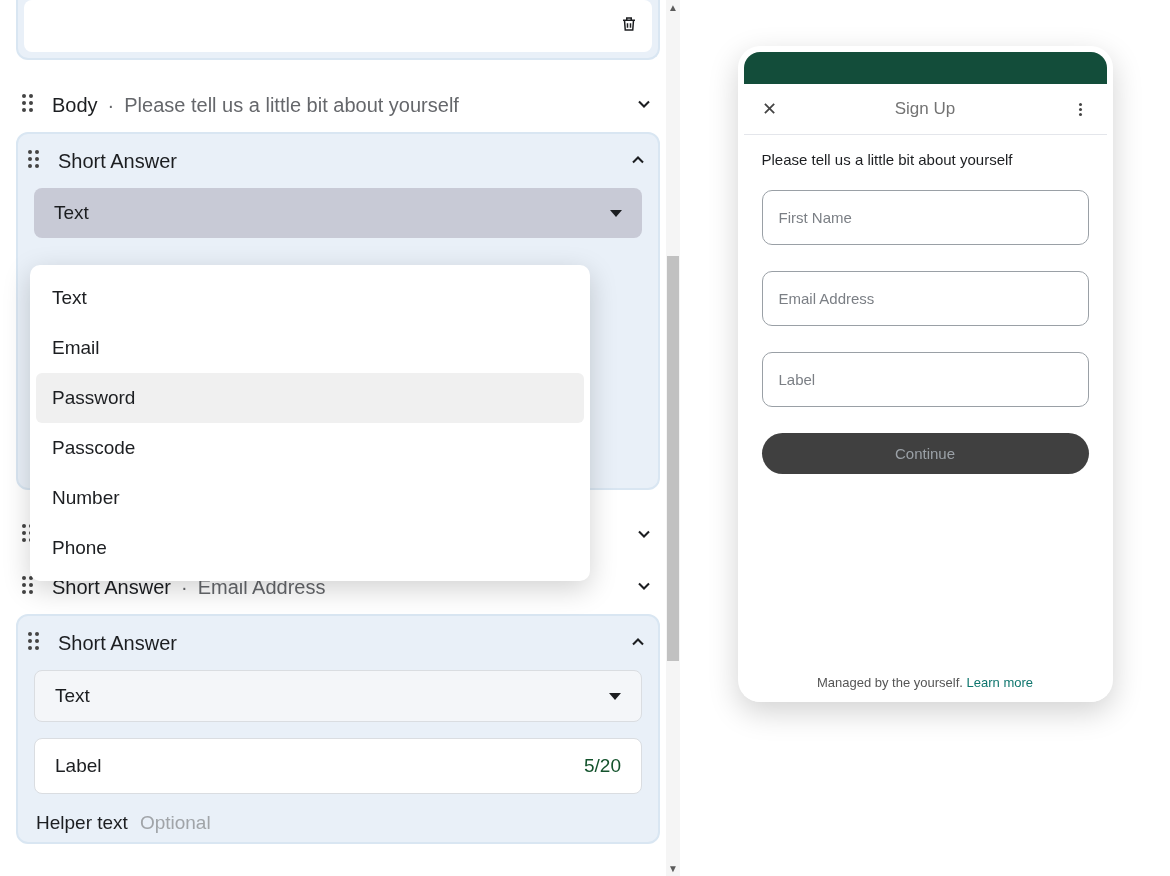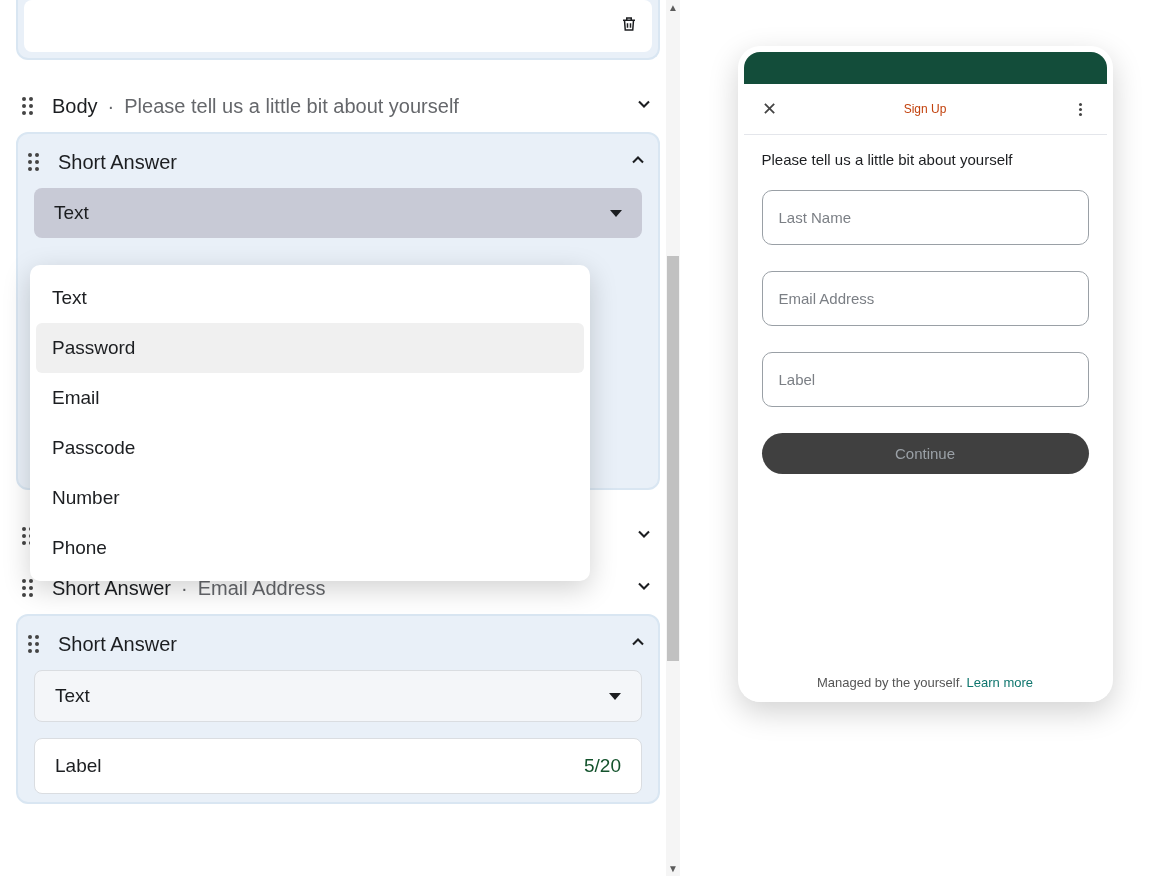--- a/index.html
+++ b/index.html
@@ -12,21 +12,21 @@
 .scroll-track { position: absolute; right: 0; top: 0; width: 14px; height: 100%; background: #f5f5f5; }
 .scroll-thumb { position: absolute; right: 1px; top: 256px; width: 12px; height: 405px; background: #c1c1c1; border-radius: 0; }
 .scroll-arrow { position: absolute; right: 2px; font-size: 10px; color: #5a5a5a; }
 .scroll-arrow.up { top: 2px; }
 .scroll-arrow.down { bottom: 2px; }
 
 .card-sel { border: 2px solid #d9e6f2; border-radius: 12px; padding: 6px; margin-bottom: 20px; background: #e9f0f8; }
 .card-sel.partial { border-top: none; border-top-left-radius: 0; border-top-right-radius: 0; }
 .card-inner { background: #fff; border-radius: 8px; padding: 14px; display: flex; justify-content: flex-end; }
 
-.row { display: flex; align-items: center; padding: 14px 6px; }
+.row { display: flex; padding: 14px 6px; }
 .drag { width: 18px; height: 18px; display: grid; grid-template-columns: repeat(2,4px); grid-template-rows: repeat(3,4px); gap: 3px; margin-right: 12px; }
 .drag span { background: #444; border-radius: 50%; }
 .row-title { font-size: 20px; font-weight: 400; color: #1c1e21; }
 .row-sub { color: #65676b; font-size: 20px; }
 .dot { color: #65676b; padding: 0 10px; font-size: 20px; }
 .chev { margin-left: auto; color: #444; }
 
 .exp { border: 2px solid #d9e6f2; background: #e9f0f8; border-radius: 12px; padding: 10px 10px 30px 10px; margin-bottom: 20px; position: relative; }
 .exp .row { padding: 6px 0 14px 0; }
 .select { background: #c8cad6; border-radius: 8px; padding: 14px 20px; display: flex; align-items: center; justify-content: space-between; font-size: 19px; font-weight: 500; margin: 0 6px; }
@@ -41,21 +41,21 @@
 .helper { display: flex; gap: 12px; padding: 18px 8px 0 8px; font-size: 19px; }
 .helper .lbl { color: #1c1e21; }
 .helper .opt { color: #a0a4a8; }
 
 
 .preview { flex: 1; display: flex; justify-content: center; padding-top: 46px; }
 .phone { width: 375px; border-radius: 22px; background: #fff; box-shadow: 0 10px 30px rgba(0,0,0,0.18); padding: 6px; position: relative; height: 656px; overflow:hidden;}
 .phone-head { background: #134d3a; height: 32px; border-radius: 16px 16px 0 0; }
 .sheet { background: #fff; border-radius: 16px 16px 0 0; margin-top: -0px; padding: 0; height: 618px; display:flex; flex-direction:column;}
 .sheet-top { display: flex; align-items: center; justify-content: space-between; padding: 14px 16px; border-bottom: 1px solid #e4e6eb; }
-.sheet-title { font-size: 12px; color: #c2410c; }
+.sheet-title { font-size: 17px; color: #737373; }
 .x, .kebab { font-size: 18px; color: #444; width: 20px; text-align: center; }
 .kebab-dot{display:block;width:3px;height:3px;background:#444;border-radius:50%;margin:2px auto;}
 .content { padding: 16px 18px; flex:1;}
 .welcome { font-size: 22px; font-weight: 700; margin-bottom: 14px; }
 .subtitle { font-size: 15px; color: #1c1e21; margin-bottom: 22px; }
 .pf { border: 1px solid #9aa0a6; border-radius: 10px; padding: 18px 16px; font-size: 15px; color: #7b7f85; margin-bottom: 26px; }
 .cta { background: #404040; color: #9aa0a6; border-radius: 24px; text-align: center; padding: 12px 0; font-size: 15px; margin: 10px 0 14px 0; }
 .footer { text-align: center; font-size: 13px; color: #555; padding: 4px 0 12px 0;}
 .footer a { color: #0f766e; text-decoration: none; }
 
@@ -117,22 +117,22 @@
       </div>
       <div class="select">
         <span>Text</span>
         <span class="caret"></span>
       </div>
       <div style="height:220px"></div>
     </div>
 
     <div class="dropdown">
       <div class="dd-item">Text</div>
+      <div class="dd-item">Email</div>
       <div class="dd-item hov">Password</div>
-      <div class="dd-item">Email</div>
       <div class="dd-item">Passcode</div>
       <div class="dd-item">Number</div>
       <div class="dd-item">Phone</div>
     </div>
 
     <div class="row" style="visibility:hidden;height:0;padding:0;margin:0"></div>
     <div class="row">
       <span class="drag">
           <span></span>
           <span></span>
@@ -185,20 +185,24 @@
             </svg>
         </span>
       </div>
       <div class="select light">
         <span>Text</span>
         <span class="caret"></span>
       </div>
       <div class="input-row">
         <span>Label</span>
         <span class="counter">5/20</span>
+      </div>
+      <div class="helper">
+        <span class="lbl">Helper text</span>
+        <span class="opt">Optional</span>
       </div>
     </div>
 
     <div class="scroll-track">
       <span class="scroll-arrow up">▲</span>
       <div class="scroll-thumb"></div>
       <span class="scroll-arrow down">▼</span>
     </div>
   </div>
 
@@ -210,21 +214,21 @@
           <span class="x">✕</span>
           <span class="sheet-title">Sign Up</span>
           <span class="kebab">
               <span class="kebab-dot"></span>
               <span class="kebab-dot"></span>
               <span class="kebab-dot"></span>
             </span>
         </div>
         <div class="content">
           <div class="subtitle">Please tell us a little bit about yourself</div>
-          <div class="pf">Last Name</div>
+          <div class="pf">First Name</div>
           <div class="pf">Email Address</div>
           <div class="pf">Label</div>
           <div class="cta">Continue</div>
         </div>
         <div class="footer">
           <span>Managed by the yourself.</span>
           <a href="#">Learn more</a>
         </div>
       </div>
     </div>

